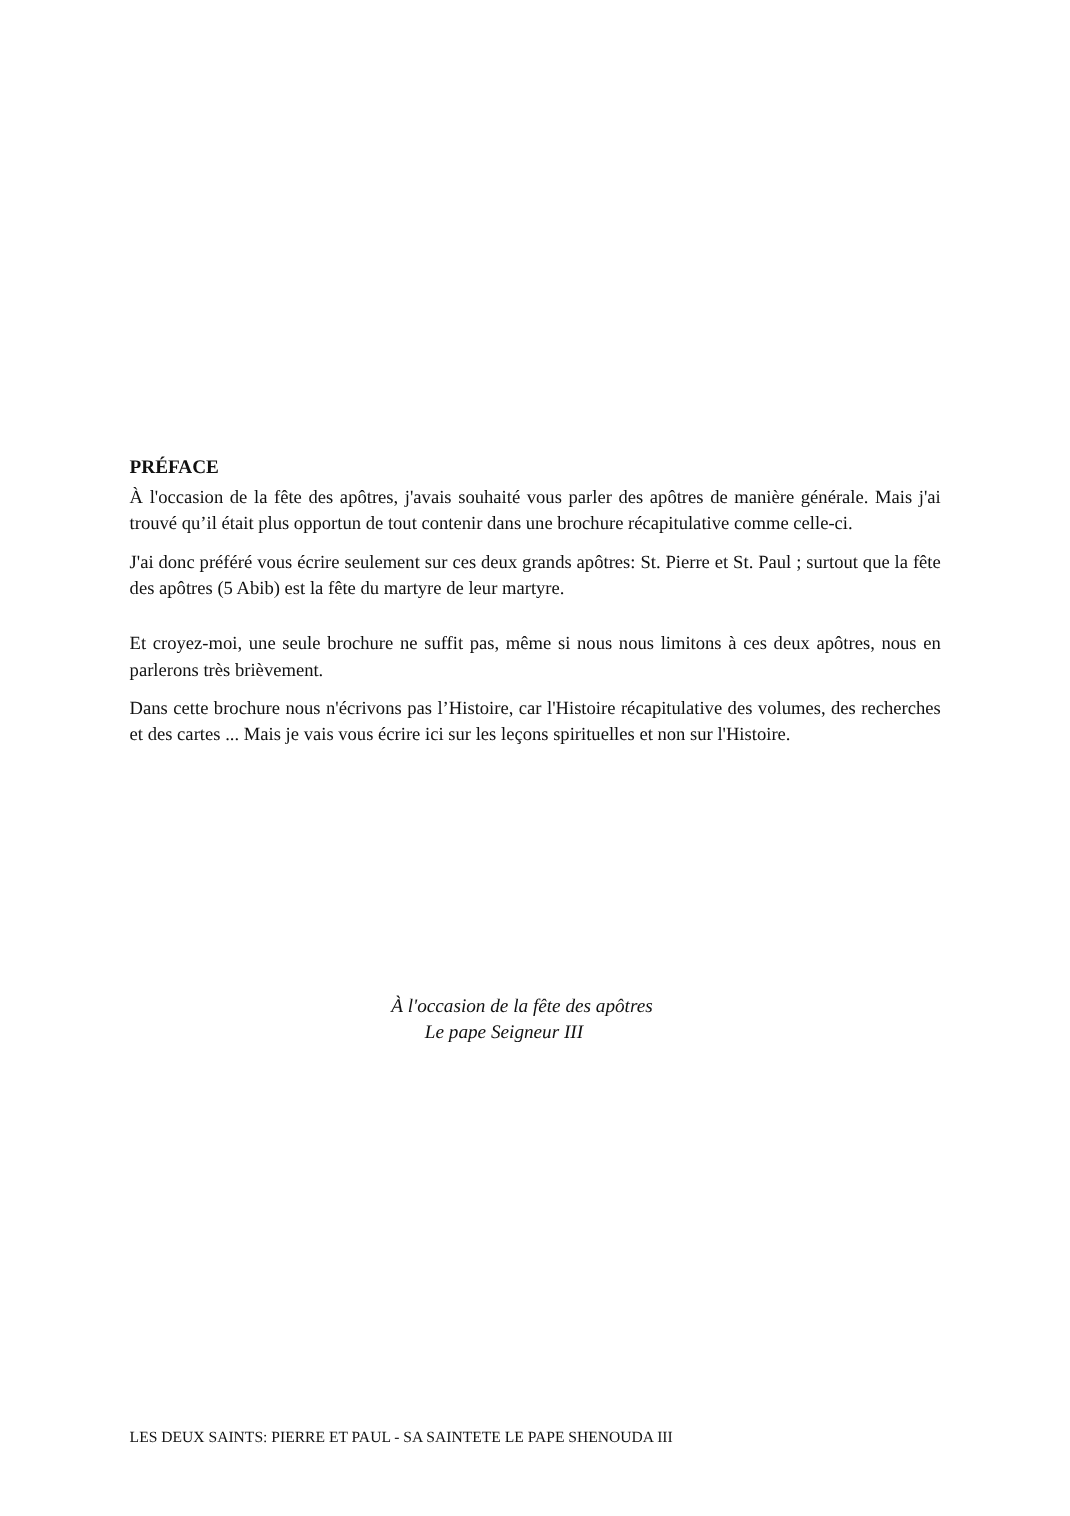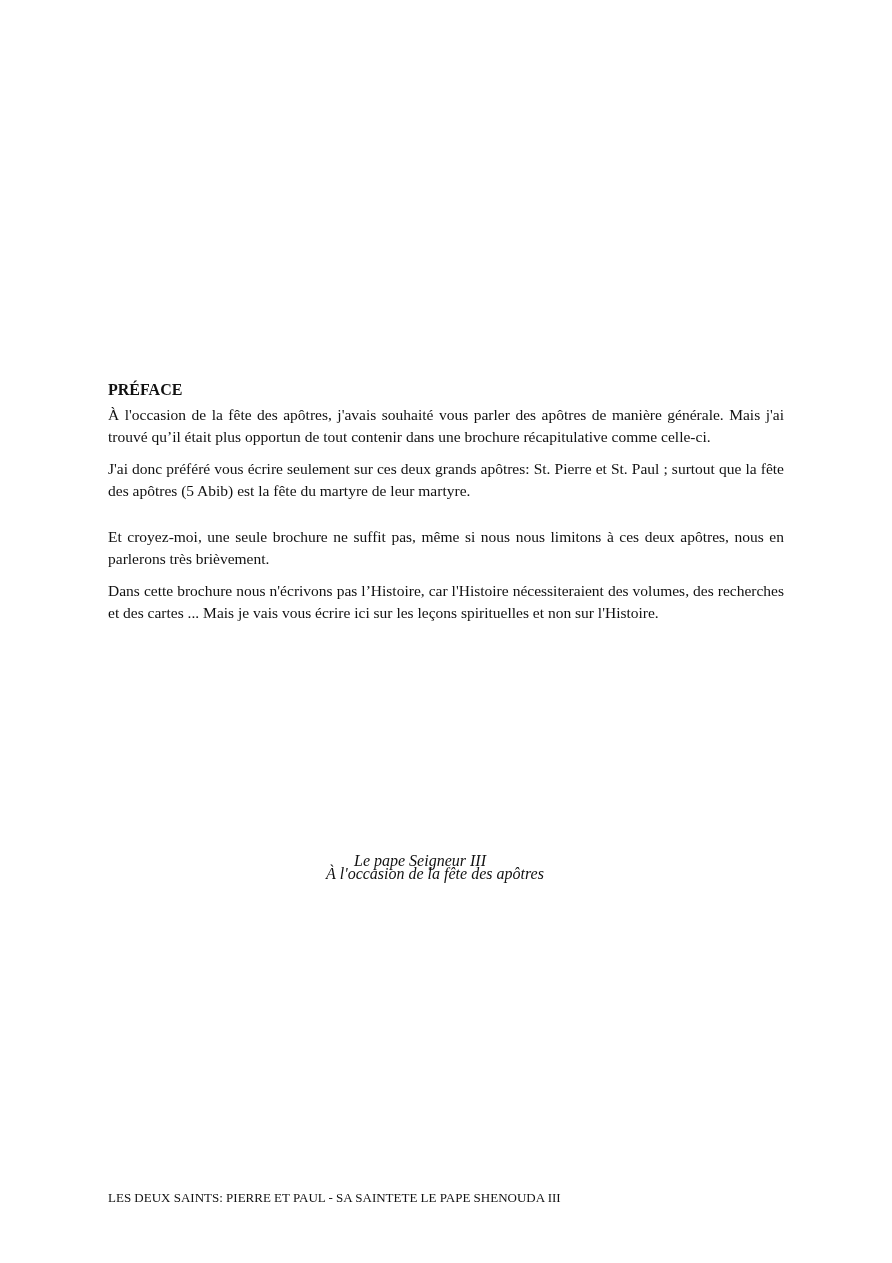--- a/index.html
+++ b/index.html
@@ -4,34 +4,34 @@
   <style>
     html, body { margin: 0; padding: 0; background: #ffffff; }
     body { width: 892px; height: 1263px; position: relative; overflow: hidden;
       font-family: "Liberation Serif", "DejaVu Serif", serif; color: #111111; }
     .content { position: absolute; left: 108px; top: 380px; width: 676px; }
     .heading { font-weight: bold; font-size: 16px; line-height: 20px; margin: 0; }
     .para { font-size: 15.5px; line-height: 22px; text-align: justify; margin: 0 0 10px 0; }
     .para.first { margin-top: 4px; }
     .gap { height: 14px; }
     .signature { position: absolute; left: 0; width: 892px; top: 828px; font-style: italic; font-size: 16px; line-height: 22px; }
-    .sig1 { position: absolute; left: 326px; top: 0; white-space: nowrap; margin-top: 35px; }
+    .sig1 { position: absolute; left: 326px; top: 0; white-space: nowrap; }
     .sig2 { position: absolute; left: 354px; top: 22px; white-space: nowrap; }
     .footer { position: absolute; left: 108px; top: 1190px; font-size: 13px; letter-spacing: 0px; white-space: nowrap; }
   </style>
 </head>
 <body>
 
 <div class="content">
   <p class="heading">PRÉFACE</p>
   <p class="para first">À l'occasion de la fête des apôtres, j'avais souhaité vous parler des apôtres de manière générale. Mais j'ai trouvé qu’il était plus opportun de tout contenir dans une brochure récapitulative comme celle-ci.</p>
   <p class="para">J'ai donc préféré vous écrire seulement sur ces deux grands apôtres: St. Pierre et St. Paul ; surtout que la fête des apôtres (5 Abib) est la fête du martyre de leur martyre.</p>
   <div class="gap"></div>
   <p class="para">Et croyez-moi, une seule brochure ne suffit pas, même si nous nous limitons à ces deux apôtres, nous en parlerons très brièvement.</p>
-  <p class="para">Dans cette brochure nous n'écrivons pas l’Histoire, car l'Histoire nécessiteraient des volumes, des recherches et des cartes ... Mais je vais vous écrire ici sur les leçons spirituelles et non sur l'Histoire.</p>
+  <p class="para">Dans cette brochure nous n'écrivons pas l’Histoire, car l'Histoire récapitulative des volumes, des recherches et des cartes ... Mais je vais vous écrire ici sur les leçons spirituelles et non sur l'Histoire.</p>
 </div>
 
 <div class="signature">
   <span class="sig1">À l'occasion de la fête des apôtres</span>
   <span class="sig2">Le pape Seigneur III</span>
 </div>
 
 <div class="footer">LES DEUX SAINTS: PIERRE ET PAUL - SA SAINTETE LE PAPE SHENOUDA III</div>
 
 </body></html>

